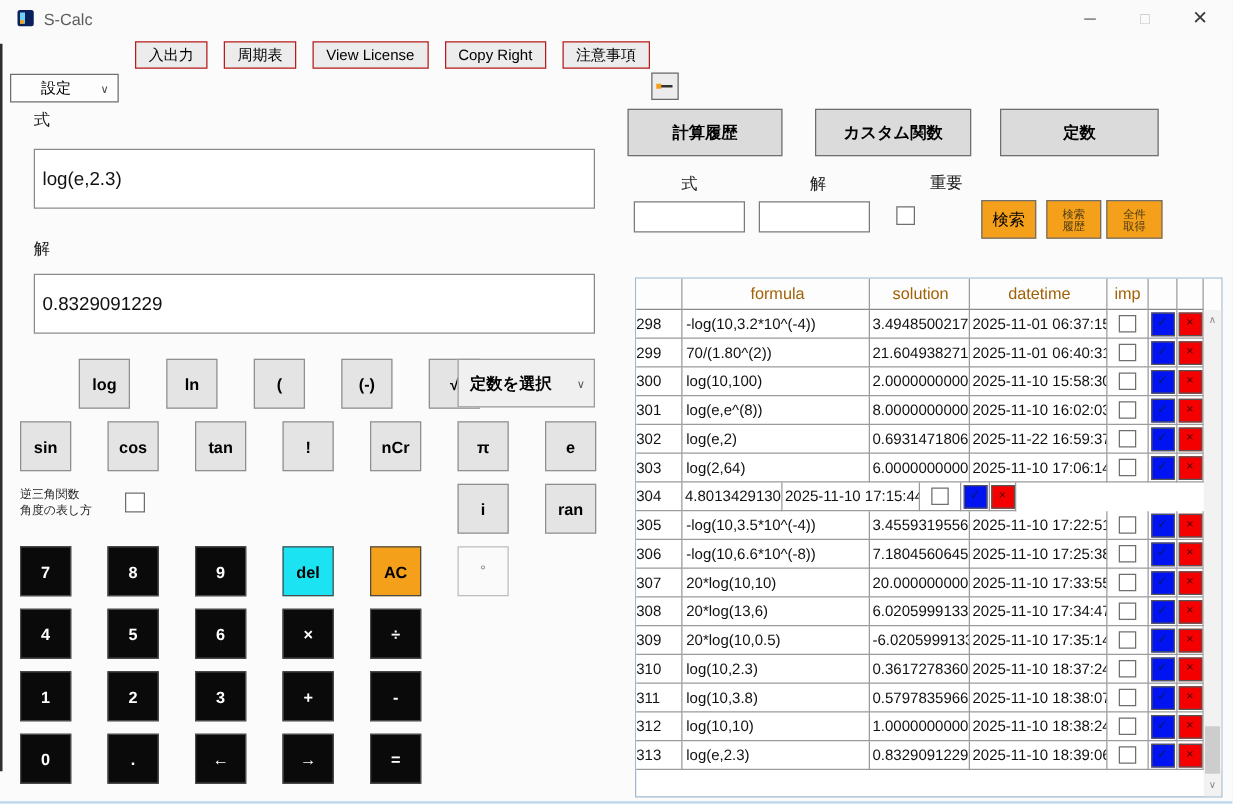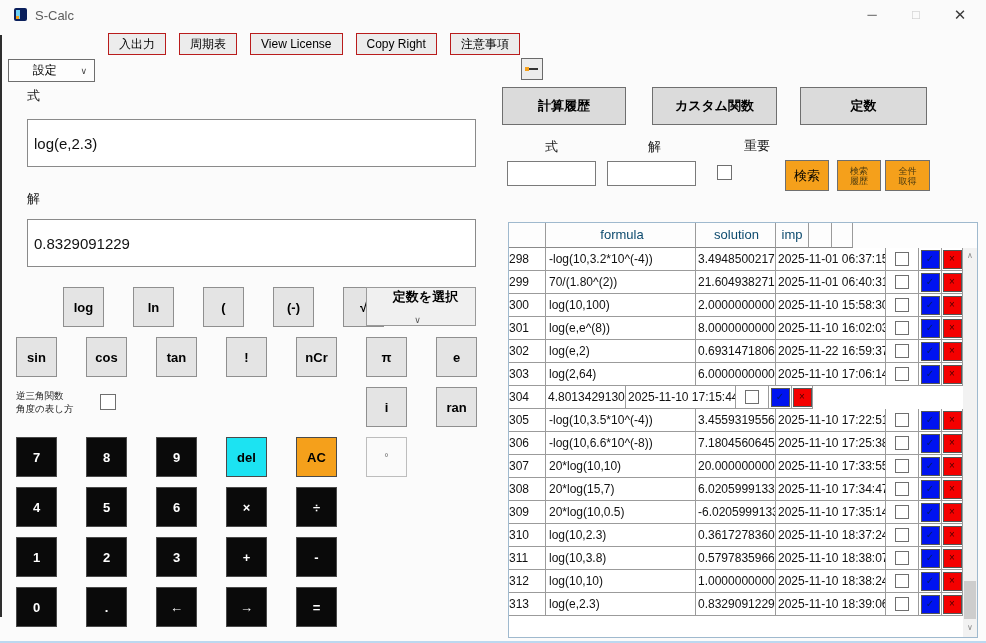--- a/index.html
+++ b/index.html
@@ -27,21 +27,21 @@
   #menu-buttons { position:absolute; left:108px; top:33px; display:flex; gap:13px; height:22px; }
   .menu-btn { height:22px; padding:0 10px; background:#ECECEC; border:1px solid #b91c1c; font-size:12px; font-family:"Liberation Sans",sans-serif; cursor:pointer; }
 
   
   .fld-label { position:absolute; font-size:13px; color:#1a1a1a; }
   .big-box { position:absolute; left:27px; width:449px; height:48px; background:#fff; border:1px solid #8a8a8a; display:flex; align-items:center; padding-left:6px; font-size:15px; color:#111; }
 
   .func-row { position:absolute; left:16px; display:flex; gap:29px; }
   .fbtn { width:41px; height:40px; background:#E4E4E4; border:1px solid #8f8f8f; font-size:13px; font-weight:bold; font-family:"Liberation Sans",sans-serif; display:flex; align-items:center; justify-content:center; cursor:pointer; }
   .fbtn-abs { position:absolute; width:41px; height:40px; }
-  .const-combo { position:absolute; left:366px; top:287px; width:110px; height:39px; background:#F0F0F0; border:1px solid #9a9a9a; font-size:13px; font-weight:bold; display:flex; align-items:center;flex-direction:column; }
+  .const-combo { position:absolute; left:366px; top:287px; width:110px; height:39px; background:#F0F0F0; border:1px solid #9a9a9a; font-size:13px; font-weight:bold; display:flex; align-items:center; }
   .const-combo .lbl { flex:1; padding-left:9px; }
   .const-combo .chev { color:#555; font-size:9px; padding-right:7px; font-weight:normal; }
 
   .inv-note { position:absolute; left:16px; top:389px; font-size:9.5px; line-height:13px; color:#222; }
   .chk { background:#fff; border:1px solid #6f6f6f; }
   .inv-chk { position:absolute; left:100px; top:394px; width:16px; height:16px; }
 
   #numpad { position:absolute; left:16px; top:437px; display:grid; grid-template-columns:repeat(5,41px); grid-auto-rows:40px; column-gap:29px; row-gap:10px; }
   .key { background:#0A0A0A; color:#fff; border:1px solid #4a4a4a; font-size:13px; font-weight:bold; font-family:"Liberation Sans",sans-serif; display:flex; align-items:center; justify-content:center; cursor:pointer; }
   .key-del { background:#1CE3F2; color:#000; }
@@ -62,21 +62,21 @@
   .imp-chk { position:absolute; left:717px; top:165px; width:15px; height:15px; }
   .orange-btn { position:absolute; top:160px; height:31px; background:#F5A01B; border:1px solid #6f6f6f; font-family:"Liberation Sans",sans-serif; cursor:pointer; }
   .ob-main { left:785px; width:44px; font-size:13px; color:#000; }
   .ob-small { font-size:9px; line-height:10px; color:#4a3a10; }
   .ob-hist { left:837px; width:44px; }
   .ob-all { left:885px; width:45px; }
 
   
   .tbl { position:absolute; left:508px; top:222px; width:470px; height:416px; background:#fff; border:1px solid #9FB9CE; }
   .t-header { display:flex; height:25px; background:#FDFDFD; }
-  .h-cell { border-right:1px solid #9B9B9B; border-bottom:1px solid #8a8a8a; font-size:13px; color:#0c4a6e; text-align:center; line-height:24px; overflow:hidden; white-space:nowrap; }
+  .h-cell { border-right:1px solid #9B9B9B; border-bottom:1px solid #8a8a8a; font-size:13px; color:#a16207; text-align:center; line-height:24px; overflow:hidden; white-space:nowrap; }
   .t-row { display:flex; height:23px; background:#fff; }
   .cell { border-right:1px solid #9B9B9B; border-bottom:1px solid #9B9B9B; font-size:12px; color:#111; line-height:22px; overflow:hidden; white-space:nowrap; }
   .c-no { width:37px; text-align:left; }
   .c-formula { width:150px; padding-left:3px; }
   .c-solution { width:80px; padding-left:2px; }
   .c-datetime { width:110px; padding-left:2px; }
   .c-imp { width:33px; display:flex; align-items:center; justify-content:center; }
   .c-act { width:23px; display:flex; align-items:center; justify-content:center; }
   .c-act2 { width:21px; display:flex; align-items:center; justify-content:center; }
   .imp-box { width:14px; height:14px; }
@@ -202,20 +202,21 @@
   <button class="orange-btn ob-all">
     <div class="ob-small">全件</div>
     <div class="ob-small">取得</div>
   </button>
 
   <div class="tbl">
     <div class="t-header">
         <div class="h-cell c-no"></div>
         <div class="h-cell c-formula">formula</div>
         <div class="h-cell c-solution">solution</div>
+        <div class="h-cell c-datetime">datetime</div>
         <div class="h-cell c-imp">imp</div>
         <div class="h-cell c-act"></div>
         <div class="h-cell c-act2"></div>
       </div>
     <div>
         <div class="t-row">
           <div class="cell c-no">298</div>
           <div class="cell c-formula">-log(10,3.2*10^(-4))</div>
           <div class="cell c-solution">3.4948500217</div>
           <div class="cell c-datetime">2025-11-01 06:37:15</div>
@@ -358,21 +359,21 @@
           </div>
           <div class="cell c-act">
             <button class="cell-btn cell-btn-blue">✓</button>
           </div>
           <div class="cell c-act2">
             <button class="cell-btn cell-btn-red">×</button>
           </div>
         </div>
         <div class="t-row">
           <div class="cell c-no">308</div>
-          <div class="cell c-formula">20*log(15,7)</div>
+          <div class="cell c-formula">20*log(13,6)</div>
           <div class="cell c-solution">6.0205999133</div>
           <div class="cell c-datetime">2025-11-10 17:34:47</div>
           <div class="cell c-imp">
             <div class="chk imp-box"></div>
           </div>
           <div class="cell c-act">
             <button class="cell-btn cell-btn-blue">✓</button>
           </div>
           <div class="cell c-act2">
             <button class="cell-btn cell-btn-red">×</button>

